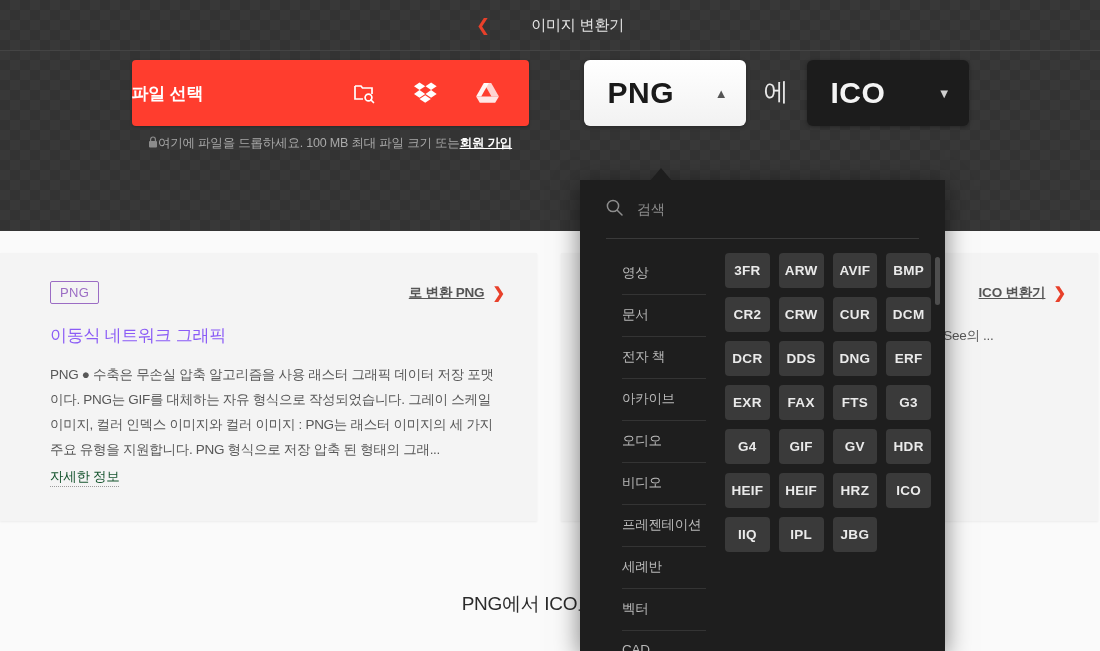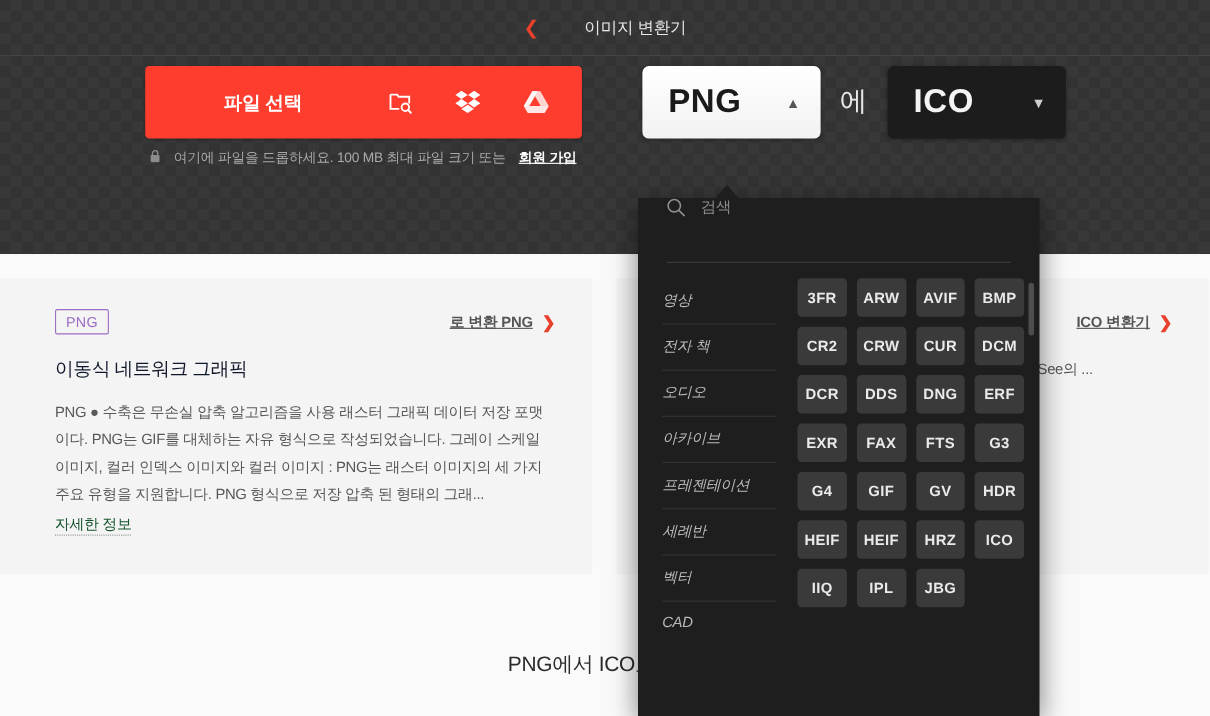--- a/index.html
+++ b/index.html
@@ -34,28 +34,28 @@
     position:absolute; left:0; top:60px; width:1100px; height:110px;
     display:flex; align-items:flex-start; justify-content:center;
   }
   .select-wrap { position:relative; }
   .select-btn {
     width:397px; height:66px; background:#ff3d2e; border-radius:4px;
     display:flex; align-items:center; cursor:pointer; border:none;
     box-shadow:0 1px 3px rgba(0,0,0,.25);
   }
   .select-label {
-    flex:0 0 auto; width:215px; text-align:center;
+    flex:0 0 auto; width:215px; 
     color:#fff; font-size:17px; font-weight:700; letter-spacing:-.2px;
   }
   .src-icons { display:flex; align-items:center; gap:36px; padding-left:4px; }
   .icon-btn { width:26px; height:26px; display:flex; align-items:center; justify-content:center; cursor:pointer; }
   .drop-hint {
     position:absolute; left:0; top:75px; width:397px;
-    display:flex; align-items:center; justify-content:center; gap:12px;
+    display:flex; align-items:center; justify-content:center; gap:0;
     color:#a9a9a9; font-size:12.5px; letter-spacing:-.2px;
   }
   .lock-ic { opacity:.75; }
   .signup-link { color:#fff; text-decoration:underline; font-weight:700; cursor:pointer; }
 
   
   .fmt-zone { display:flex; align-items:flex-start; gap:0; margin-left:55px; }
   .fmt-btn {
     height:66px; min-width:162px; border-radius:6px; border:none; cursor:pointer;
     display:flex; align-items:center; justify-content:space-between;
@@ -80,21 +80,21 @@
     box-shadow:0 1px 2px rgba(0,0,0,.06);
   }
   .card-top { display:flex; align-items:center; justify-content:space-between; margin-bottom:20px; }
   .fmt-badge {
     display:inline-block; border:1px solid #9b6cc4; color:#9b6cc4;
     padding:3px 9px; font-size:13px; border-radius:2px; letter-spacing:.3px;
   }
   .card-link { display:flex; align-items:center; gap:8px; cursor:pointer;font-weight:bold; }
   .card-link-text { color:#555; font-size:13.5px; text-decoration:underline; letter-spacing:-.2px; }
   .card-link-chev { color:#e8402a; font-size:15px; }
-  .card-title { font-size:17px; color:#0f172a; margin-bottom:16px; letter-spacing:-.3px;font-family:Liberation Serif, serif; }
+  .card-title { font-size:17px; color:#8b5cf6; margin-bottom:16px; letter-spacing:-.3px; }
   .card-desc { font-size:13.5px; color:#585858; line-height:1.85; letter-spacing:-.3px; }
   .more-link {
     display:inline-block; margin-top:5px; font-size:13.5px; color:#14532d;
     border-bottom:1px dotted #9a9a9a; cursor:pointer; letter-spacing:-.3px;
   }
   .bottom-head {
     position:absolute; left:0; top:360px; width:1100px; text-align:center;
     font-size:19px; color:#2b2b2b; letter-spacing:-.3px;
   }
 
@@ -102,30 +102,30 @@
   .dd-caret {
     position:absolute; left:650px; top:168px; width:0; height:0;
     border-left:11px solid transparent; border-right:11px solid transparent;
     border-bottom:13px solid #1e1e1e; z-index:31;
   }
   .dropdown {
     position:absolute; left:580px; top:180px; width:365px; height:471px;
     background:#1e1e1e; z-index:30; box-shadow:0 6px 24px rgba(0,0,0,.5);
     overflow:hidden;
   }
-  .dd-search { height:58px; display:flex; align-items:flex-start; gap:14px; padding:0 26px; }
+  .dd-search { height:58px; display:flex; align-items:center; gap:14px; padding:0 26px; }
   .dd-search-ic { flex:0 0 auto; }
   .dd-search-input {
     background:transparent; border:none; outline:none; color:#d8d8d8;
     font-size:14px; font-family:"Liberation Sans", sans-serif; width:100%;
   }
   .dd-search-input::placeholder { color:#8d8d8d; }
   .dd-divider { height:1px; background:#3a3a3a; margin:0 26px; }
   .dd-body { display:flex; padding-top:14px; height:412px; }
-  .dd-cats { width:126px; padding-left:22px; flex:0 0 auto;font-style:italic; }
+  .dd-cats { width:126px; padding-left:42px; flex:0 0 auto; }
   .dd-cat {
     font-size:13.5px; color:#b9b9b9; padding:11px 0 12px 0;
     border-bottom:1px solid #343434; cursor:pointer; letter-spacing:-.3px;
   }
   .dd-cat:last-child { border-bottom:none; }
   .dd-grid-wrap { flex:1; position:relative; padding-left:19px; padding-right:14px; }
   .dd-grid { display:grid; grid-template-columns:repeat(4,1fr); gap:9px 9px; }
   .fmt-chip {
     height:35px; background:#3a3a3a; border-radius:4px; cursor:pointer;
     display:flex; align-items:center; justify-content:center;
@@ -250,23 +250,25 @@
           <line x1="11.2" y1="11.2" x2="16" y2="16" stroke-linecap="round"></line>
         </svg>
       </span>
       <input class="dd-search-input" type="text" placeholder="검색" style="">
     </div>
     <div class="dd-divider"></div>
 
     <div class="dd-body">
       <div class="dd-cats" id="cat-list">
           <div class="dd-cat">영상</div>
+          <div class="dd-cat">문서</div>
           <div class="dd-cat">전자 책</div>
+          <div class="dd-cat">아카이브</div>
           <div class="dd-cat">오디오</div>
-          <div class="dd-cat">아카이브</div>
+          <div class="dd-cat">비디오</div>
           <div class="dd-cat">프레젠테이션</div>
           <div class="dd-cat">세례반</div>
           <div class="dd-cat">벡터</div>
           <div class="dd-cat">CAD</div>
         </div>
       <div class="dd-grid-wrap">
         <div class="dd-grid" id="fmt-grid">
             <div class="fmt-chip">3FR</div>
             <div class="fmt-chip">ARW</div>
             <div class="fmt-chip">AVIF</div>

